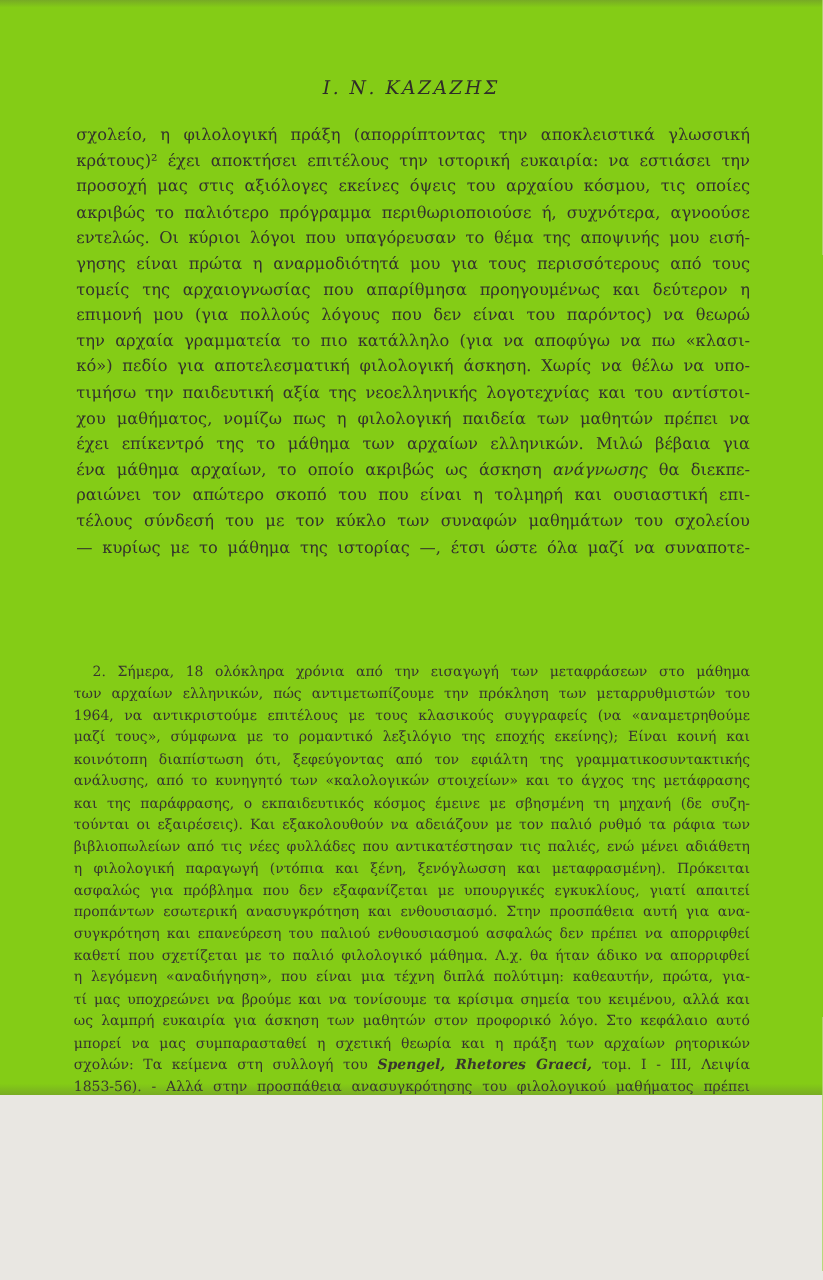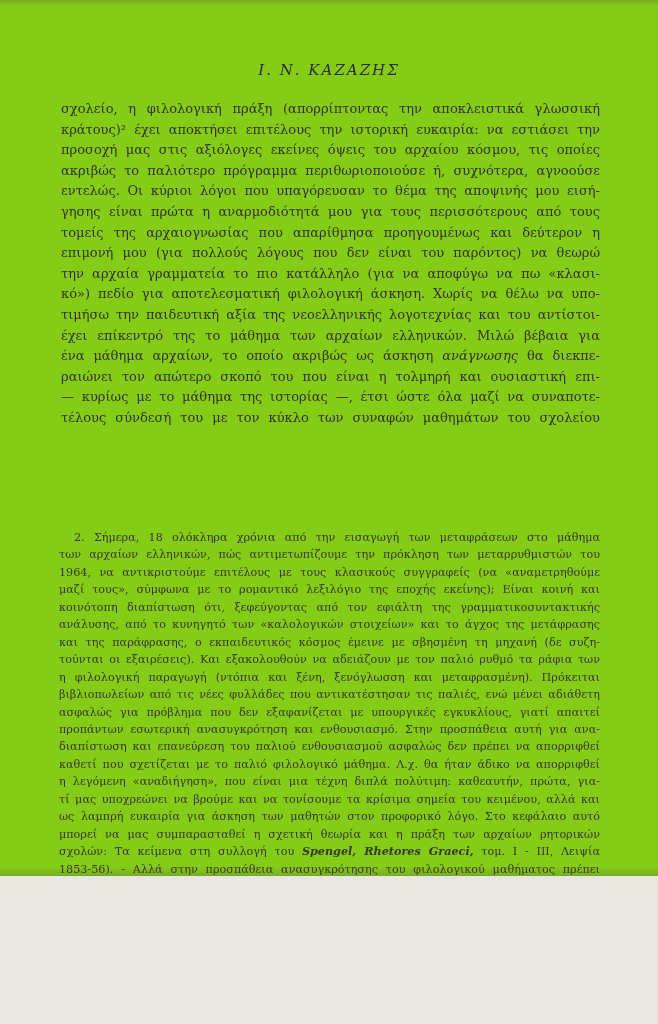--- a/index.html
+++ b/index.html
@@ -73,41 +73,42 @@
     <div class="line">κράτους)² έχει αποκτήσει επιτέλους την ιστορική ευκαιρία: να εστιάσει την</div>
     <div class="line">προσοχή μας στις αξιόλογες εκείνες όψεις του αρχαίου κόσμου, τις οποίες</div>
     <div class="line">ακριβώς το παλιότερο πρόγραμμα περιθωριοποιούσε ή, συχνότερα, αγνοούσε</div>
     <div class="line">εντελώς. Οι κύριοι λόγοι που υπαγόρευσαν το θέμα της αποψινής μου εισή-</div>
     <div class="line">γησης είναι πρώτα η αναρμοδιότητά μου για τους περισσότερους από τους</div>
     <div class="line">τομείς της αρχαιογνωσίας που απαρίθμησα προηγουμένως και δεύτερον η</div>
     <div class="line">επιμονή μου (για πολλούς λόγους που δεν είναι του παρόντος) να θεωρώ</div>
     <div class="line">την αρχαία γραμματεία το πιο κατάλληλο (για να αποφύγω να πω «κλασι-</div>
     <div class="line">κό») πεδίο για αποτελεσματική φιλολογική άσκηση. Χωρίς να θέλω να υπο-</div>
     <div class="line">τιμήσω την παιδευτική αξία της νεοελληνικής λογοτεχνίας και του αντίστοι-</div>
+    <div class="line">χου μαθήματος, νομίζω πως η φιλολογική παιδεία των μαθητών πρέπει να</div>
     <div class="line">έχει επίκεντρό της το μάθημα των αρχαίων ελληνικών. Μιλώ βέβαια για</div>
     <div class="line"><span>ένα μάθημα αρχαίων, το οποίο ακριβώς ως άσκηση </span><span class="em-italic">ανάγνωσης</span><span> θα διεκπε-</span></div>
     <div class="line">ραιώνει τον απώτερο σκοπό του που είναι η τολμηρή και ουσιαστική επι-</div>
+    <div class="line">τέλους σύνδεσή του με τον κύκλο των συναφών μαθημάτων του σχολείου</div>
     <div class="line">— κυρίως με το μάθημα της ιστορίας —, έτσι ώστε όλα μαζί να συναποτε-</div>
-    <div class="line">τέλους σύνδεσή του με τον κύκλο των συναφών μαθημάτων του σχολείου</div>
   </div>
 
   <div class="fn-block">
     <div class="line indent">2. Σήμερα, 18 ολόκληρα χρόνια από την εισαγωγή των μεταφράσεων στο μάθημα</div>
     <div class="line">των αρχαίων ελληνικών, πώς αντιμετωπίζουμε την πρόκληση των μεταρρυθμιστών του</div>
     <div class="line">1964, να αντικριστούμε επιτέλους με τους κλασικούς συγγραφείς (να «αναμετρηθούμε</div>
     <div class="line">μαζί τους», σύμφωνα με το ρομαντικό λεξιλόγιο της εποχής εκείνης); Είναι κοινή και</div>
     <div class="line">κοινότοπη διαπίστωση ότι, ξεφεύγοντας από τον εφιάλτη της γραμματικοσυντακτικής</div>
     <div class="line">ανάλυσης, από το κυνηγητό των «καλολογικών στοιχείων» και το άγχος της μετάφρασης</div>
     <div class="line">και της παράφρασης, ο εκπαιδευτικός κόσμος έμεινε με σβησμένη τη μηχανή (δε συζη-</div>
     <div class="line">τούνται οι εξαιρέσεις). Και εξακολουθούν να αδειάζουν με τον παλιό ρυθμό τα ράφια των</div>
+    <div class="line">βιβλιοπωλείων από τις νέες φυλλάδες που αντικατέστησαν τις παλιές, ενώ μένει αδιάθετη</div>
     <div class="line">η φιλολογική παραγωγή (ντόπια και ξένη, ξενόγλωσση και μεταφρασμένη). Πρόκειται</div>
-    <div class="line">βιβλιοπωλείων από τις νέες φυλλάδες που αντικατέστησαν τις παλιές, ενώ μένει αδιάθετη</div>
     <div class="line">ασφαλώς για πρόβλημα που δεν εξαφανίζεται με υπουργικές εγκυκλίους, γιατί απαιτεί</div>
     <div class="line">προπάντων εσωτερική ανασυγκρότηση και ενθουσιασμό. Στην προσπάθεια αυτή για ανα-</div>
-    <div class="line">διαπίστωση και επανεύρεση του παλιού ενθουσιασμού ασφαλώς δεν πρέπει να απορριφθεί</div>
+    <div class="line">συγκρότηση και επανεύρεση του παλιού ενθουσιασμού ασφαλώς δεν πρέπει να απορριφθεί</div>
     <div class="line">καθετί που σχετίζεται με το παλιό φιλολογικό μάθημα. Λ.χ. θα ήταν άδικο να απορριφθεί</div>
     <div class="line">η λεγόμενη «αναδιήγηση», που είναι μια τέχνη διπλά πολύτιμη: καθεαυτήν, πρώτα, για-</div>
     <div class="line">τί μας υποχρεώνει να βρούμε και να τονίσουμε τα κρίσιμα σημεία του κειμένου, αλλά και</div>
     <div class="line">ως λαμπρή ευκαιρία για άσκηση των μαθητών στον προφορικό λόγο. Στο κεφάλαιο αυτό</div>
     <div class="line">μπορεί να μας συμπαρασταθεί η σχετική θεωρία και η πράξη των αρχαίων ρητορικών</div>
     <div class="line"><span>σχολών: Τα κείμενα στη συλλογή του </span><span class="em-bolditalic">Spengel, Rhetores Graeci,</span><span> τομ. I - III, Λειψία</span></div>
     <div class="line">1853-56). - Αλλά στην προσπάθεια ανασυγκρότησης του φιλολογικού μαθήματος πρέπει</div>
     <div class="line last">πωλείων.</div>
   </div>
 

